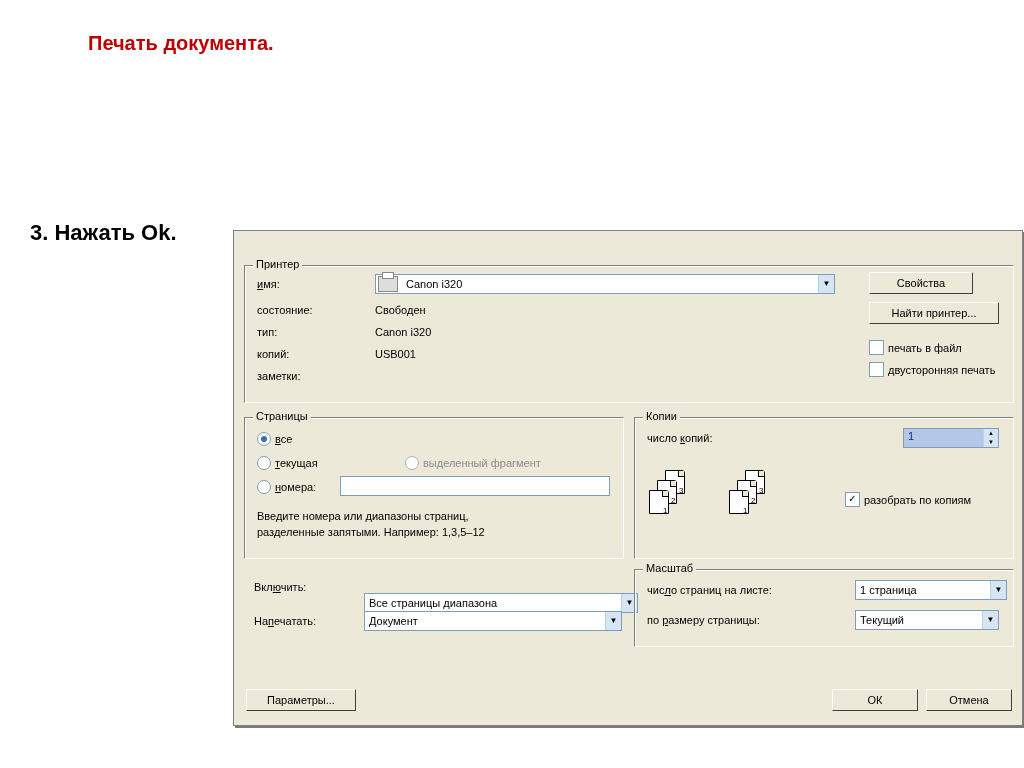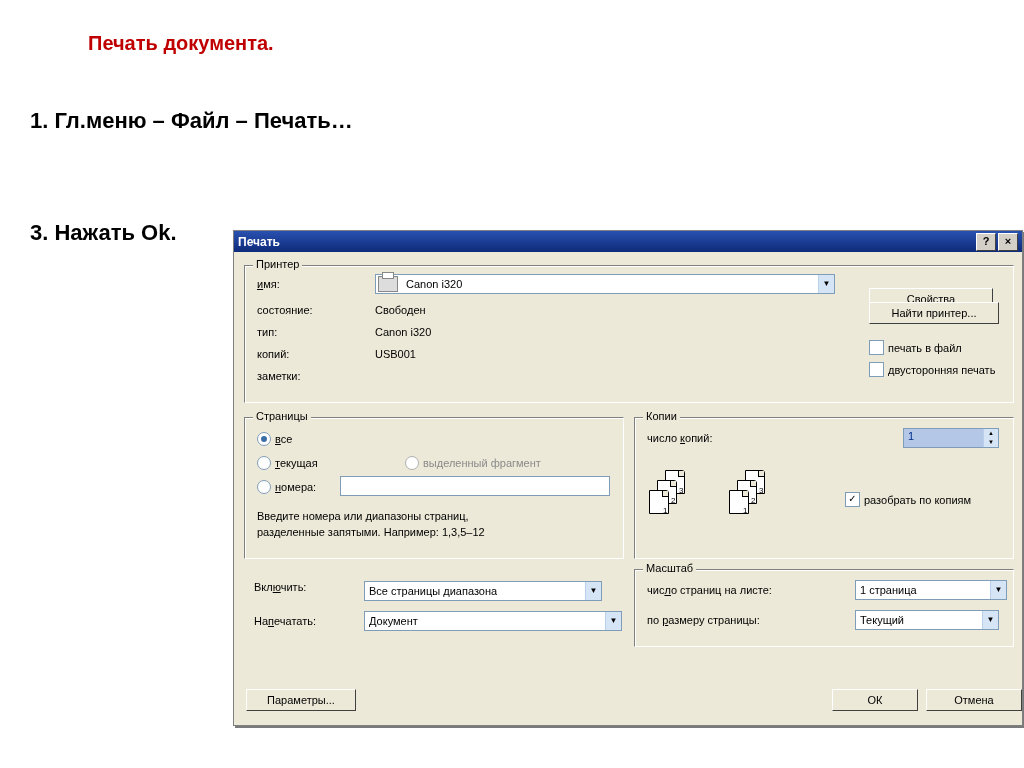--- a/index.html
+++ b/index.html
@@ -32,40 +32,33 @@
 .pnum{font-size:8px;position:absolute;bottom:1px;right:2px}
 .prn-icon{width:18px;height:14px;background:#ddd;border:1px solid #888;position:relative;margin:0 4px 0 2px}
 .prn-icon::before{content:"";position:absolute;top:-5px;left:3px;width:10px;height:5px;background:#fff;border:1px solid #888}
 .ul{text-decoration:underline}
 </style>
 </head>
 <body>
 <div class="slide">
 
 <div class="heading">Печать документа.</div>
-<div class="step" style="left:30px;top:108px">1. Гл.меню – Файл – Печать…</div>
 <div class="step" style="left:30px;top:220px">3. Нажать Ok.</div>
 
 <div class="dlg">
-  <div class="titlebar">
-    <span>Печать</span>
-    <div class="spacer"></div>
-    <div class="title-btn">?</div>
-    <div class="title-btn">×</div>
-  </div>
 
   <div class="fieldset" style="left:10px;top:34px;width:768px;height:136px">
     <div class="legend">Принтер</div>
     <div class="lbl" style="left:12px;top:12px"><span class="ul">и</span>мя:</div>
     <div class="dd" style="left:130px;top:8px;width:460px">
       <div class="prn-icon"></div>
       <span>Canon i320</span>
           <div class="arrow">▼</div>
     </div>
-    <div class="w-btn" style="left:624px;top:22px;width:124px"><span class="ul" style="text-decoration:none"></span><span>Свойства</span></div>
+    <div class="w-btn" style="left:624px;top:6px;width:104px"><span class="ul" style="text-decoration:none"></span><span>Свойства</span></div>
     <div class="w-btn" style="left:624px;top:36px;width:130px"><span>Найти принтер...</span></div>
 
     <div class="lbl" style="left:12px;top:38px">состояние:</div>
     <div class="lbl" style="left:130px;top:38px">Свободен</div>
     <div class="lbl" style="left:12px;top:60px">тип:</div>
     <div class="lbl" style="left:130px;top:60px">Canon i320</div>
     <div class="lbl" style="left:12px;top:82px">копий:</div>
     <div class="lbl" style="left:130px;top:82px">USB001</div>
     <div class="lbl" style="left:12px;top:104px">заметки:</div>
 
@@ -128,21 +121,21 @@
     <div class="pico" style="left:94px;top:72px"></div>
         <div class="pnum" style="left:108px;top:88px">1</div>
 
     <div class="chk" style="left:210px;top:74px">
           <div class="box">✓</div>
           <span>разобрать по копиям</span>
         </div>
   </div>
 
   <div class="lbl" style="left:20px;top:350px">Вкл<span class="ul">ю</span>чить:</div>
-  <div class="dd" style="left:130px;top:350px;width:238px">
+  <div class="dd" style="left:130px;top:362px;width:274px">
         <span>Все страницы диапазона</span>
         <div class="arrow">▼</div>
       </div>
   <div class="lbl" style="left:20px;top:384px">На<span class="ul">п</span>ечатать:</div>
   <div class="dd" style="left:130px;top:380px;width:258px">
         <span>Документ</span>
         <div class="arrow">▼</div>
       </div>
 
   <div class="fieldset" style="left:400px;top:338px;width:378px;height:76px">
@@ -154,16 +147,16 @@
         </div>
     <div class="lbl" style="left:12px;top:44px">по <span class="ul">р</span>азмеру страницы:</div>
     <div class="dd" style="left:220px;top:40px;width:144px">
           <span>Текущий</span>
           <div class="arrow">▼</div>
         </div>
   </div>
 
   <div class="w-btn" style="left:12px;top:458px;width:110px">Параметры...</div>
   <div class="w-btn" style="left:598px;top:458px;width:86px">ОК</div>
-  <div class="w-btn" style="left:692px;top:458px;width:96px">Отмена</div>
+  <div class="w-btn" style="left:692px;top:458px;width:86px">Отмена</div>
 </div>
 
 </div>
 
 </body></html>

